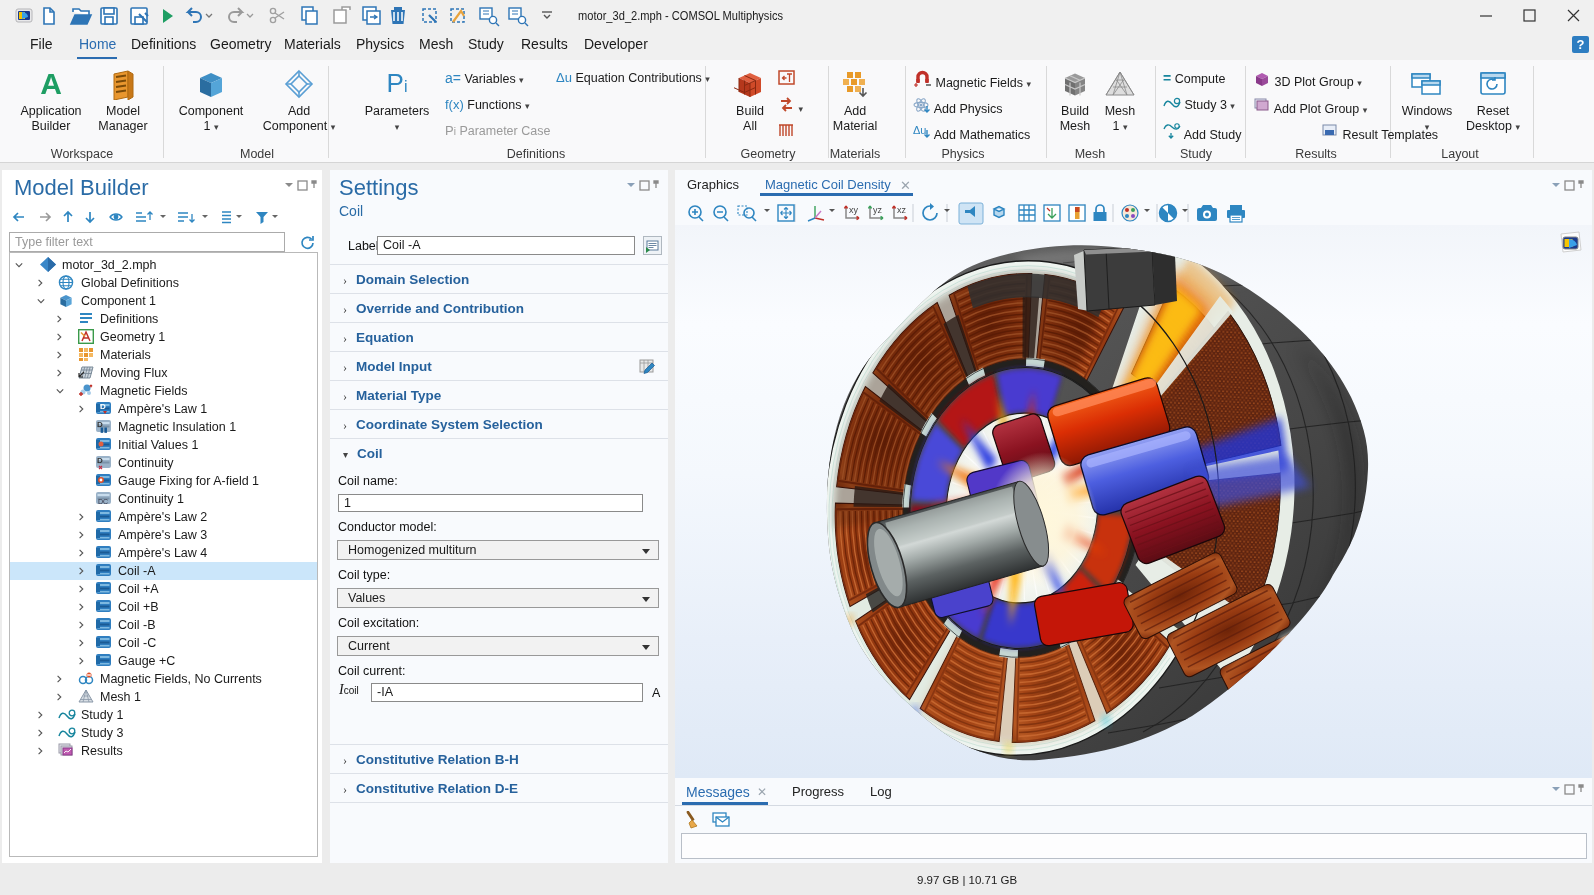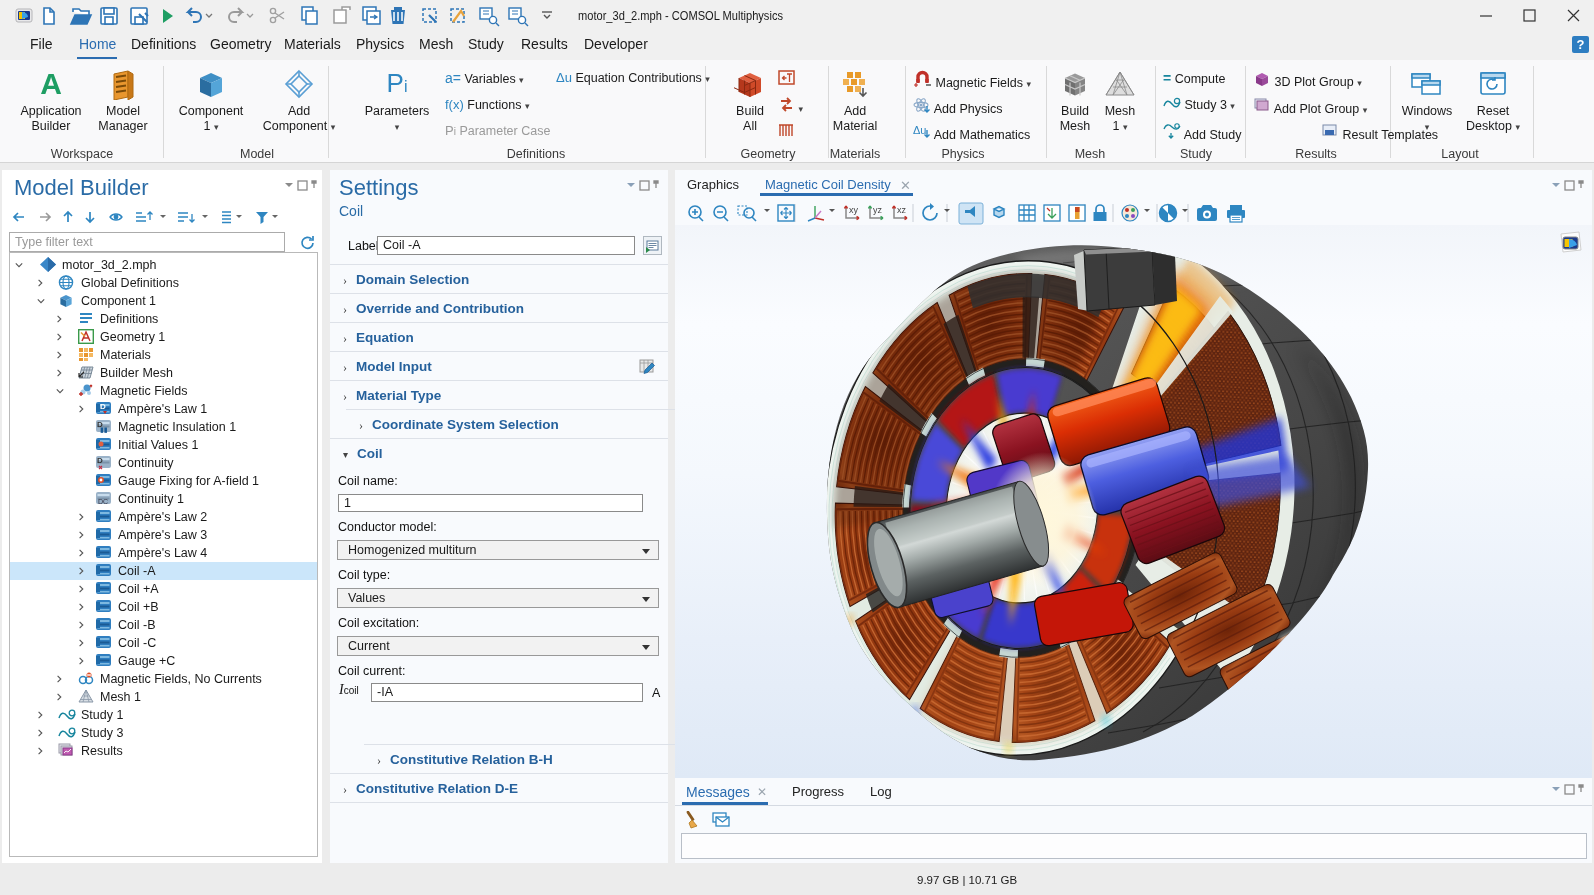--- a/index.html
+++ b/index.html
@@ -429,21 +429,21 @@
       </div>
   <div class="trow" style="top:111px">
         <svg class="ch" style="left:46px" width="10" height="12" viewBox="0 0 10 12">
           <use href="#chr"></use>
         </svg>
         <span class="tx" style="left:68px"><svg width="16" height="15" viewBox="0 0 16 15">
             <path d="M4,2 h11 l-3,11 h-11 z" fill="#cdd6de" stroke="#7a8a98"></path>
             <path d="M6.7,2 l-2.7,11 m5.4,-11 l-2.7,11 m5.4,-11 l-2.7,11 M3.2,5 h11 M2.5,8.5 h11" stroke="#7a8a98" stroke-width=".9" fill="none"></path>
             <path d="M1,12 l5,-5 m-5,5 h4 m-4,0 v-4" stroke="#2a2a2a" stroke-width="1.2" fill="none"></path>
           </svg></span>
-        <span class="tx" style="left:90px">Builder Mesh</span>
+        <span class="tx" style="left:90px">Moving Flux</span>
       </div>
   <div class="trow" style="top:129px">
         <svg class="ch" style="left:46px" width="10" height="12" viewBox="0 0 10 12">
           <use href="#chd"></use>
         </svg>
         <span class="tx" style="left:68px"><svg width="16" height="15" viewBox="0 0 16 15">
             <circle cx="9" cy="5" r="3.5" fill="#4a94cc"></circle>
             <circle cx="5" cy="9" r="2.5" fill="#a8cce8"></circle>
             <circle cx="11" cy="10" r="2" fill="#a8cce8"></circle>
             <path d="M12,2 l2,2 m-2,0 l2,-2" stroke="#c03028" stroke-width="1.2"></path>
@@ -654,35 +654,35 @@
       </svg></div>
  <div class="sect" style="top:94px;"><span class="chev">›</span>Domain Selection</div>
  <div class="sect" style="top:123px;"><span class="chev">›</span>Override and Contribution</div>
  <div class="sect" style="top:152px;"><span class="chev">›</span>Equation</div>
  <div class="sect" style="top:181px;"><span class="chev">›</span>Model Input<svg class="abs" style="right:12px;top:6px;" width="17" height="17" viewBox="0 0 17 17">
         <rect x="1" y="2" width="13" height="12" fill="#e8e8e8" stroke="#9a9a9a"></rect>
         <path d="M1,5 h13 M5,2 v12 M9,2 v12" stroke="#9a9a9a" stroke-width=".8"></path>
         <path d="M6,12 l7,-7 2.5,2.5 -7,7 -3.5,1 z" fill="#2e86c1" stroke="#1a5a94" stroke-width=".7"></path>
       </svg></div>
  <div class="sect" style="top:210px;"><span class="chev">›</span>Material Type</div>
- <div class="sect" style="top:239px;margin-left:16px;"><span class="chev">›</span>Coordinate System Selection</div>
+ <div class="sect" style="top:239px;"><span class="chev">›</span>Coordinate System Selection</div>
  <div class="sect" style="top:268px;"><span class="chev" style="font-size:10px;">▾</span>Coil</div>
  <div class="slabel" style="left:8px;top:304px;">Coil name:</div>
  <div class="sinput" style="left:8px;top:324px;width:305px;height:18px;">1</div>
  <div class="slabel" style="left:8px;top:350px;">Conductor model:</div>
  <div class="scombo" style="left:7px;top:370px;width:322px;height:20px;line-height:19px;">Homogenized multiturn</div>
  <div class="slabel" style="left:8px;top:398px;">Coil type:</div>
  <div class="scombo" style="left:7px;top:418px;width:322px;height:20px;line-height:19px;">Values</div>
  <div class="slabel" style="left:8px;top:446px;">Coil excitation:</div>
  <div class="scombo" style="left:7px;top:466px;width:322px;height:20px;line-height:19px;">Current</div>
  <div class="slabel" style="left:8px;top:494px;">Coil current:</div>
  <div class="slabel" style="left:9px;top:512px;font-style:italic;font-family:'Liberation Serif',serif;font-size:14px;">I<span style="font-size:10px;font-style:normal;font-family:'Liberation Sans',sans-serif;">coil</span></div>
  <div class="sinput" style="left:41px;top:513px;width:272px;height:19px;">-IA</div>
  <div class="slabel" style="left:322px;top:516px;">A</div>
- <div class="sect" style="top:574px;margin-left:34px;"><span class="chev">›</span>Constitutive Relation B-H</div>
+ <div class="sect" style="top:574px;"><span class="chev">›</span>Constitutive Relation B-H</div>
  <div class="sect" style="top:603px;"><span class="chev">›</span>Constitutive Relation D-E</div>
  <div class="abs" style="left:0px;top:632px;width:338px;height:1px;background:#dde1e8;"></div>
 </div>
 <div id="graphicspanel">
  <div class="gtab abs" style="left:12px;top:7px;color:#222;">Graphics</div>
  <div class="gtab abs" style="left:90px;top:7px;color:#2b6cb0;">Magnetic Coil Density</div>
  <div class="abs" style="left:225px;top:8px;color:#9aa4ae;font-size:13px;">✕</div>
  <div class="abs" style="left:85px;top:23px;width:153px;height:3px;background:#2b6cb0;"></div>
  <svg class="abs" style="left:840px;top:10px;" width="70" height="12" viewBox="0 0 70 12">
       <path d="M37,3 l4,4 4,-4" fill="#8aa0b8"></path>

